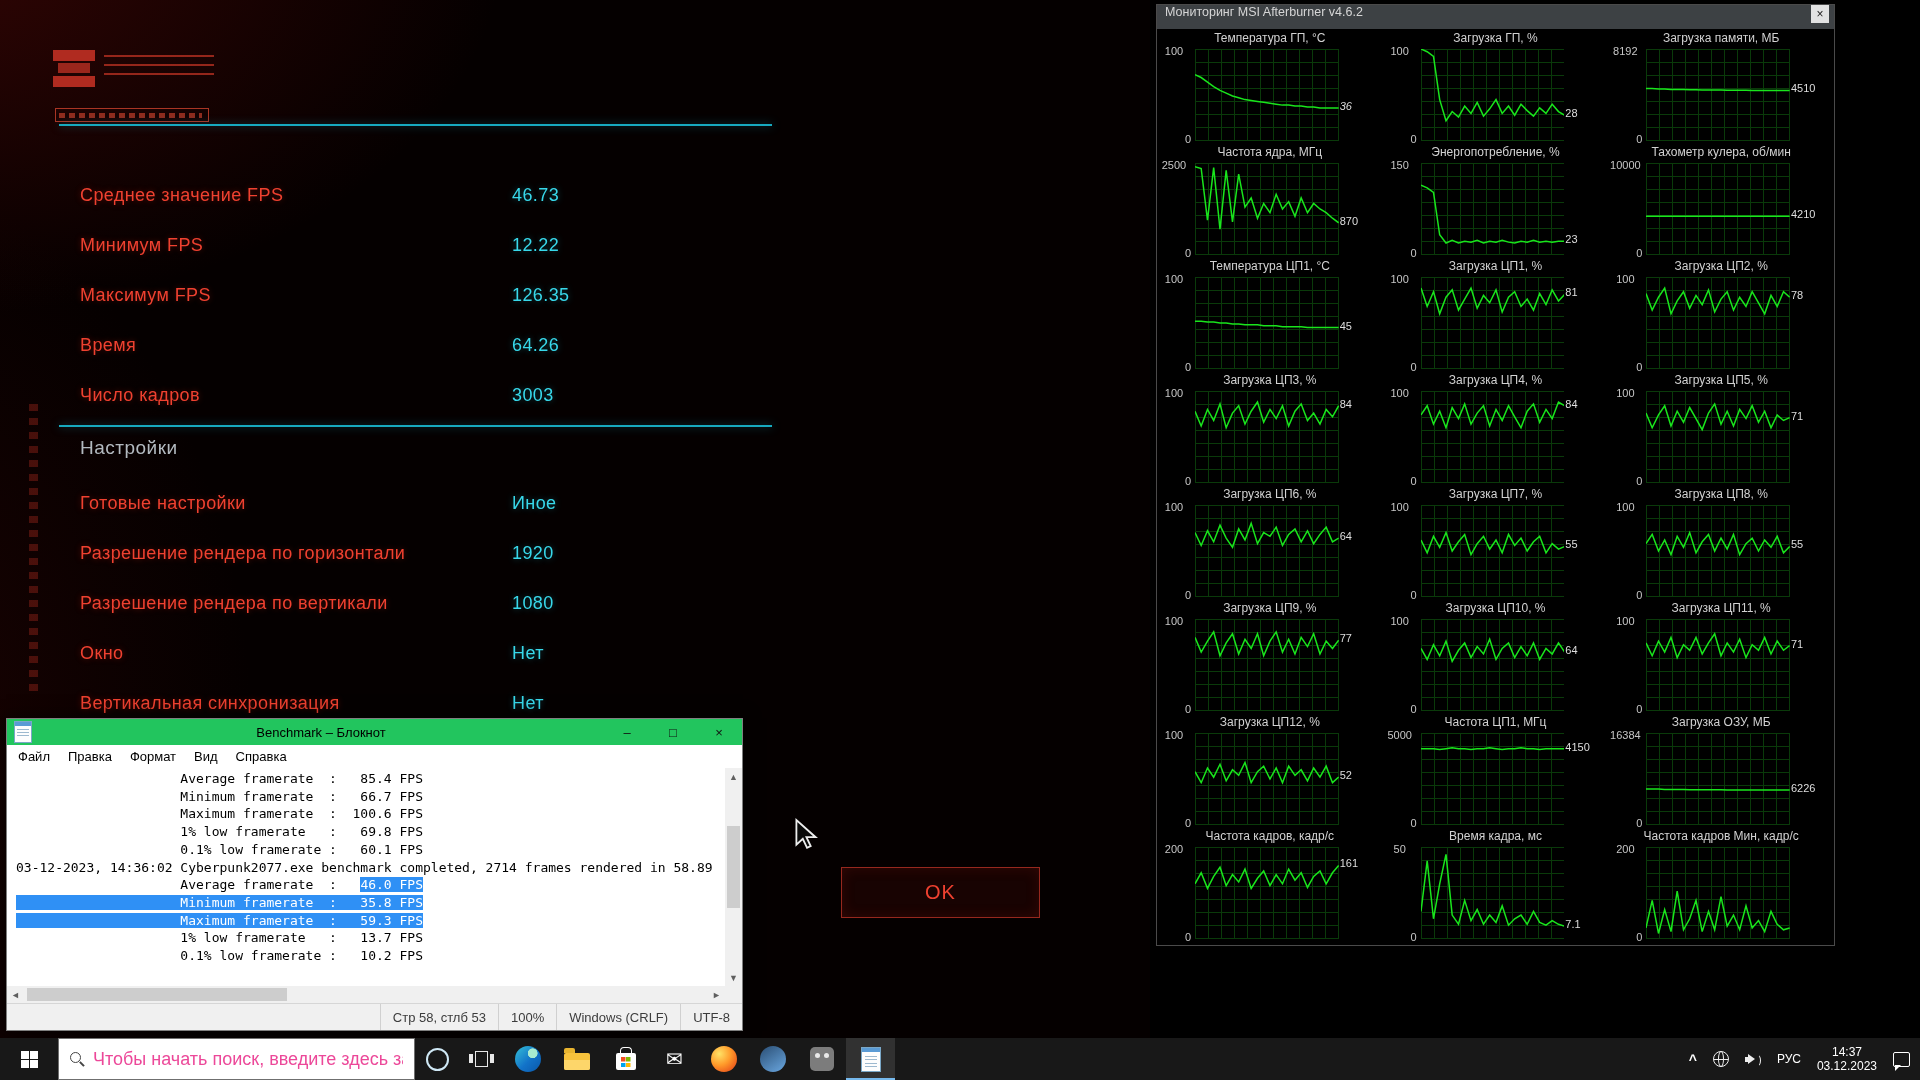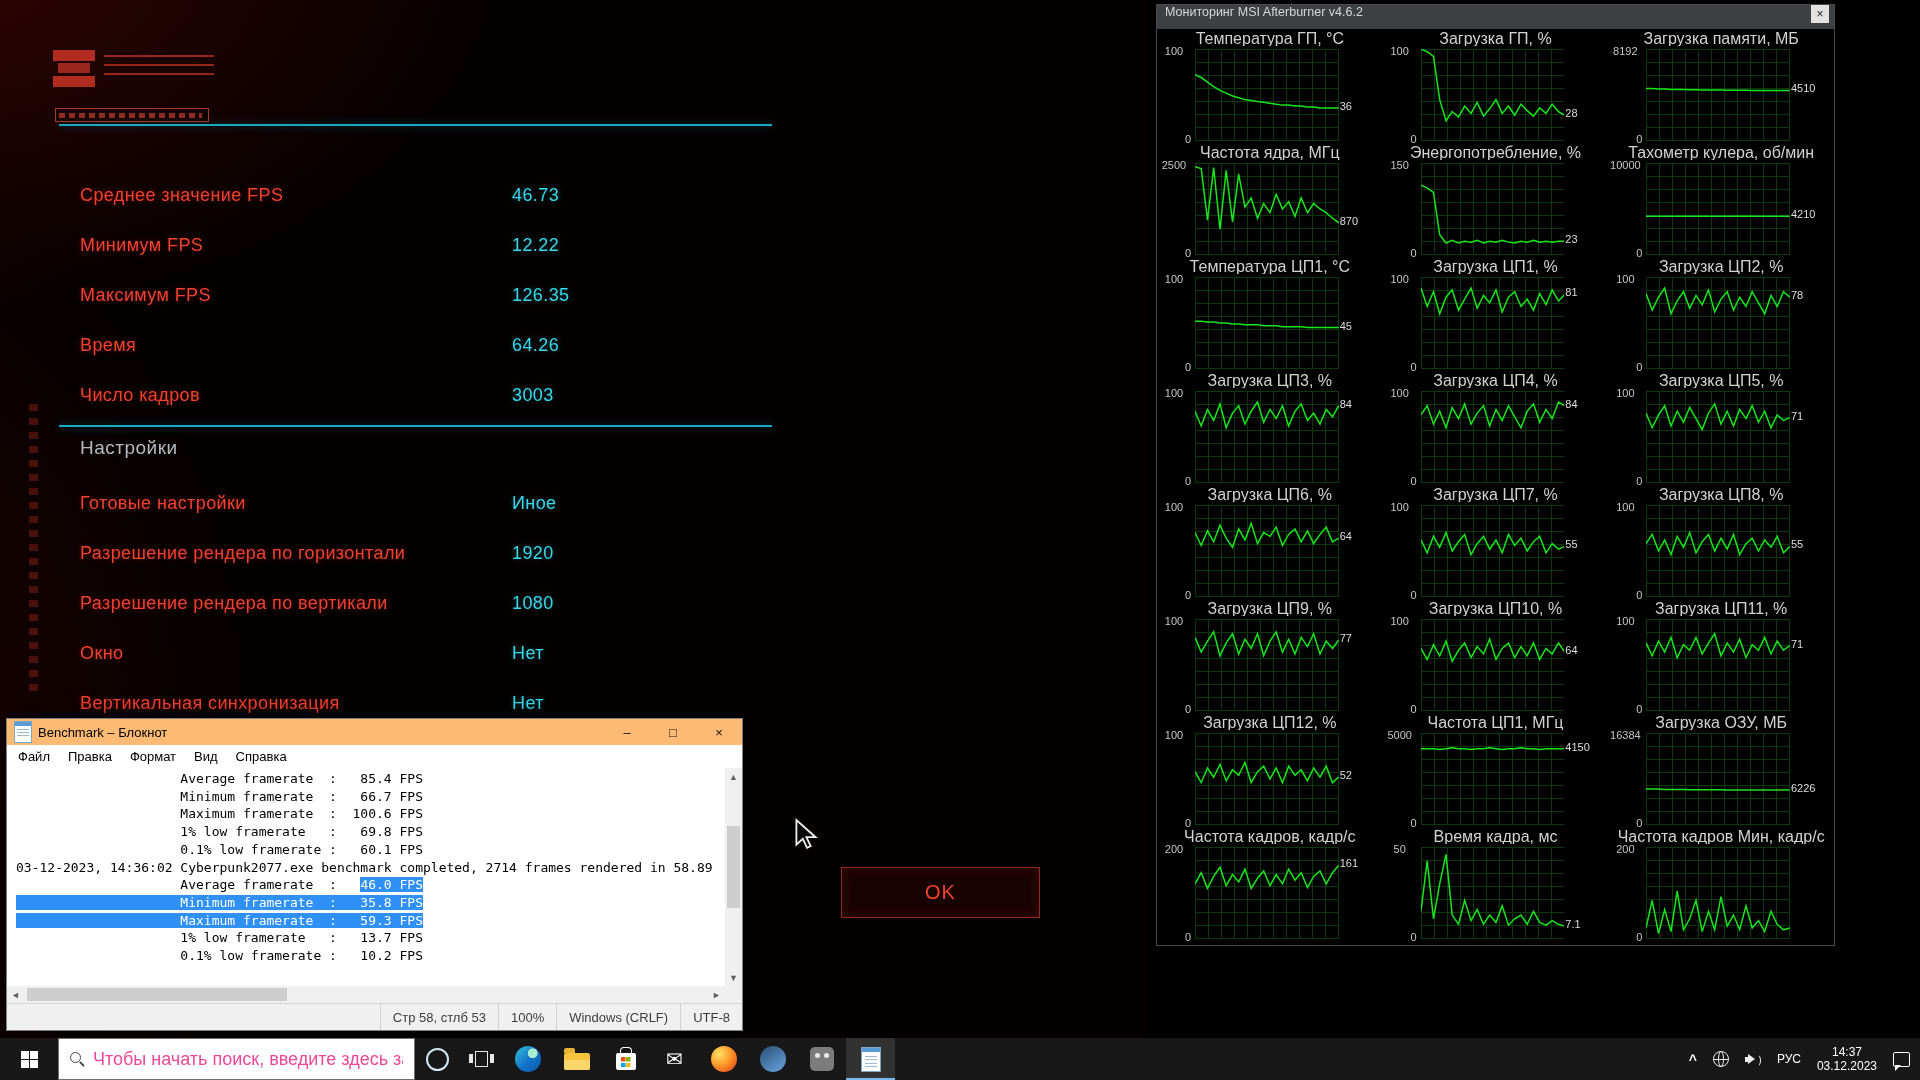--- a/index.html
+++ b/index.html
@@ -37,21 +37,21 @@
       background:repeating-linear-gradient(to bottom,rgba(170,40,28,.38) 0 7px,transparent 7px 14px);}
   .ok-btn{position:absolute;left:841px;top:867px;width:197px;height:49px;
       border:1px solid #96281e;color:#ef4130;background:rgba(40,6,4,.55);
       font-size:20px;letter-spacing:1px;display:flex;align-items:center;justify-content:center;
       box-shadow:inset 0 0 14px rgba(200,40,30,.15);cursor:pointer;z-index:2;}
 
   
   .np{position:absolute;left:6px;top:718px;width:735px;height:311px;background:#fff;
       border:1px solid #7f7f7f;box-shadow:0 0 16px rgba(0,0,0,.7);
       display:flex;flex-direction:column;z-index:10;color:#000;}
-  .np-titlebar{height:26px;background:#fdba74;display:flex;align-items:center;font-size:13px;}
+  .np-titlebar{height:26px;background:#22c55e;display:flex;align-items:center;font-size:13px;text-align:center;}
   .np-appicon{width:16px;height:20px;background:#fdfdfd;border:1px solid #7aa7c7;margin:0 6px 0 7px;position:relative;}
   .np-appicon::before{content:"";position:absolute;left:0;right:0;top:0;height:4px;background:#5a9bd5;}
   .np-appicon::after{content:"";position:absolute;left:2px;right:2px;top:7px;height:9px;
       background:repeating-linear-gradient(to bottom,#9db9cf 0 1px,transparent 1px 3px);}
   .np-title{flex:1;}
   .np-ctl{width:46px;height:26px;display:flex;align-items:center;justify-content:center;font-size:13px;color:#111;cursor:pointer;}
   .np-menubar{height:23px;display:flex;align-items:center;font-size:13px;padding-left:2px;background:#fff;}
   .np-menu-item{padding:0 9px;line-height:23px;cursor:pointer;}
   .np-main{flex:1;position:relative;background:#fff;overflow:hidden;}
   .np-text{position:absolute;left:0;top:0;right:17px;bottom:17px;overflow:hidden;
@@ -73,21 +73,21 @@
   
   .ab{position:absolute;left:1156px;top:4px;width:677px;height:940px;background:#000;
       border:1px solid #4a4a4a;display:flex;flex-direction:column;z-index:5;}
   .ab-titlebar{height:24px;background:#3d4144;display:flex;align-items:flex-start;padding:0 5px;
       font-size:12.5px;color:#d6d6d6;}
   .ab-title-text{flex:1;padding-left:3px;}
   .ab-close{width:18px;height:18px;background:#e2e2e2;color:#222;font-size:12px;
       display:flex;align-items:center;justify-content:center;cursor:pointer;}
   .ab-grid{flex:1;display:grid;grid-template-columns:repeat(3,1fr);grid-auto-rows:114px;padding:2px 0 0 0;}
   .ab-cell{position:relative;}
-  .ab-title{height:15px;text-align:center;font-size:16px;color:#d2d2d2;line-height:15px;white-space:nowrap;overflow:hidden;}
+  .ab-title{height:15px;text-align:center;font-size:12px;color:#d2d2d2;line-height:15px;white-space:nowrap;overflow:hidden;}
   .ab-body{position:absolute;left:0;right:0;top:16px;bottom:2px;}
   .ab-max{position:absolute;left:0;top:-2px;width:34px;text-align:center;font-size:11px;color:#c6c6c6;}
   .ab-min{position:absolute;left:0;bottom:-2px;width:34px;text-align:right;font-size:11px;color:#c6c6c6;}
   .ab-plot{position:absolute;left:38px;right:44px;top:2px;bottom:2px;background-color:#000;
       background-image:
         repeating-linear-gradient(to right,#0a3a0a 0 1px,transparent 1px 13px),
         repeating-linear-gradient(to bottom,#0a3a0a 0 1px,transparent 1px 13px);}
   .ab-plot svg{position:absolute;left:0;top:0;width:100%;height:100%;}
   .ab-val{position:absolute;right:3px;width:40px;font-size:11px;color:#dedede;}
 
@@ -270,21 +270,21 @@
         <div class="ab-cell">
           <div class="ab-title">Температура ГП, °C</div>
           <div class="ab-body">
             <span class="ab-max">100</span>
             <span class="ab-min">0</span>
             <div class="ab-plot">
               <svg viewBox="0 0 100 100" preserveAspectRatio="none">
                 <polyline points="0.0,28.0 4.3,31.0 8.7,36.0 13.0,41.0 17.4,45.0 21.7,48.0 26.1,51.0 30.4,53.0 34.8,55.0 39.1,56.0 43.5,57.0 47.8,58.0 52.2,59.0 56.5,60.0 60.9,61.0 65.2,61.0 69.6,62.0 73.9,62.0 78.3,63.0 82.6,63.0 87.0,64.0 91.3,64.0 95.7,64.0 100.0,64.0" fill="none" stroke="#19e51c" stroke-width="1.5" vector-effect="non-scaling-stroke"></polyline>
               </svg>
             </div>
-            <span class="ab-val" style="top: 52.88px;">36</span>
+            <span class="ab-val" style="top: 52.88px; font-style: italic;">36</span>
           </div>
         </div>
         <div class="ab-cell">
           <div class="ab-title">Загрузка ГП, %</div>
           <div class="ab-body">
             <span class="ab-max">100</span>
             <span class="ab-min">0</span>
             <div class="ab-plot">
               <svg viewBox="0 0 100 100" preserveAspectRatio="none">
                 <polyline points="0.0,0.0 4.3,3.0 8.7,8.0 13.0,55.0 17.4,78.0 21.7,68.0 26.1,74.0 30.4,62.0 34.8,70.0 39.1,58.0 43.5,73.0 47.8,65.0 52.2,55.0 56.5,70.0 60.9,62.0 65.2,72.0 69.6,60.0 73.9,67.0 78.3,73.0 82.6,64.0 87.0,70.0 91.3,60.0 95.7,68.0 100.0,72.0" fill="none" stroke="#19e51c" stroke-width="1.5" vector-effect="non-scaling-stroke"></polyline>

